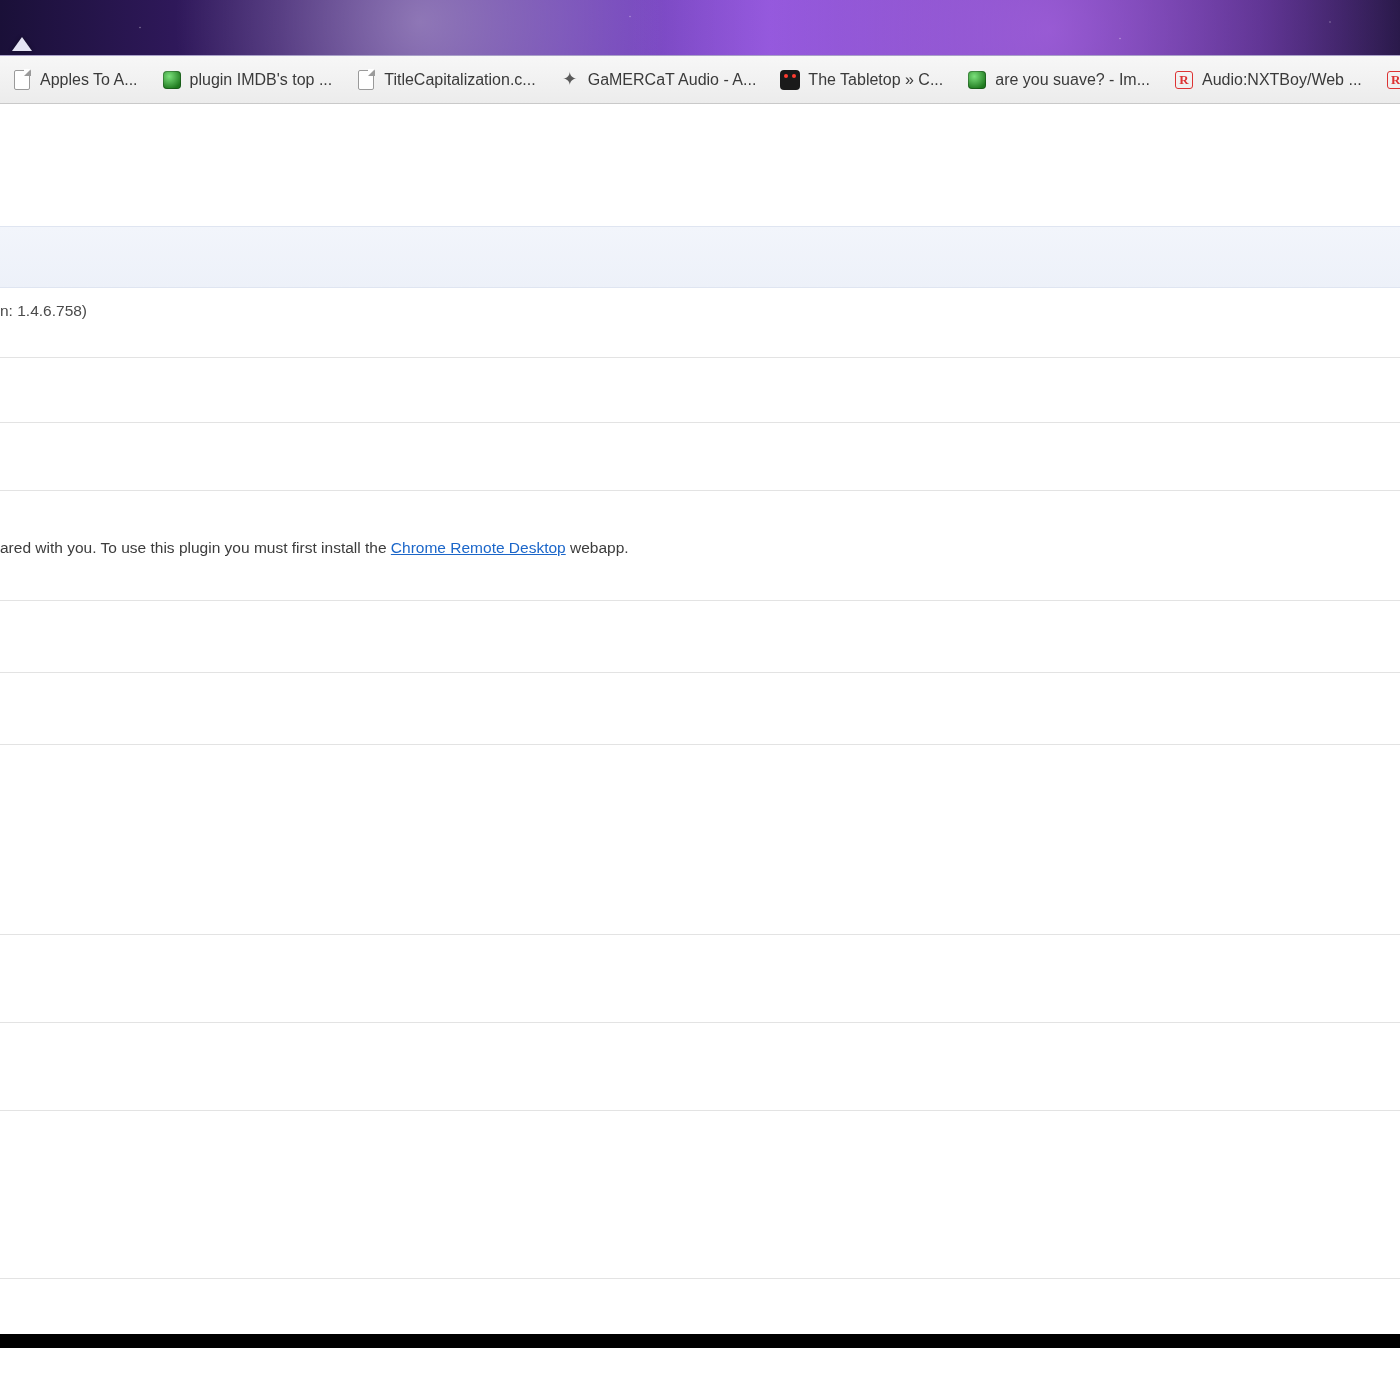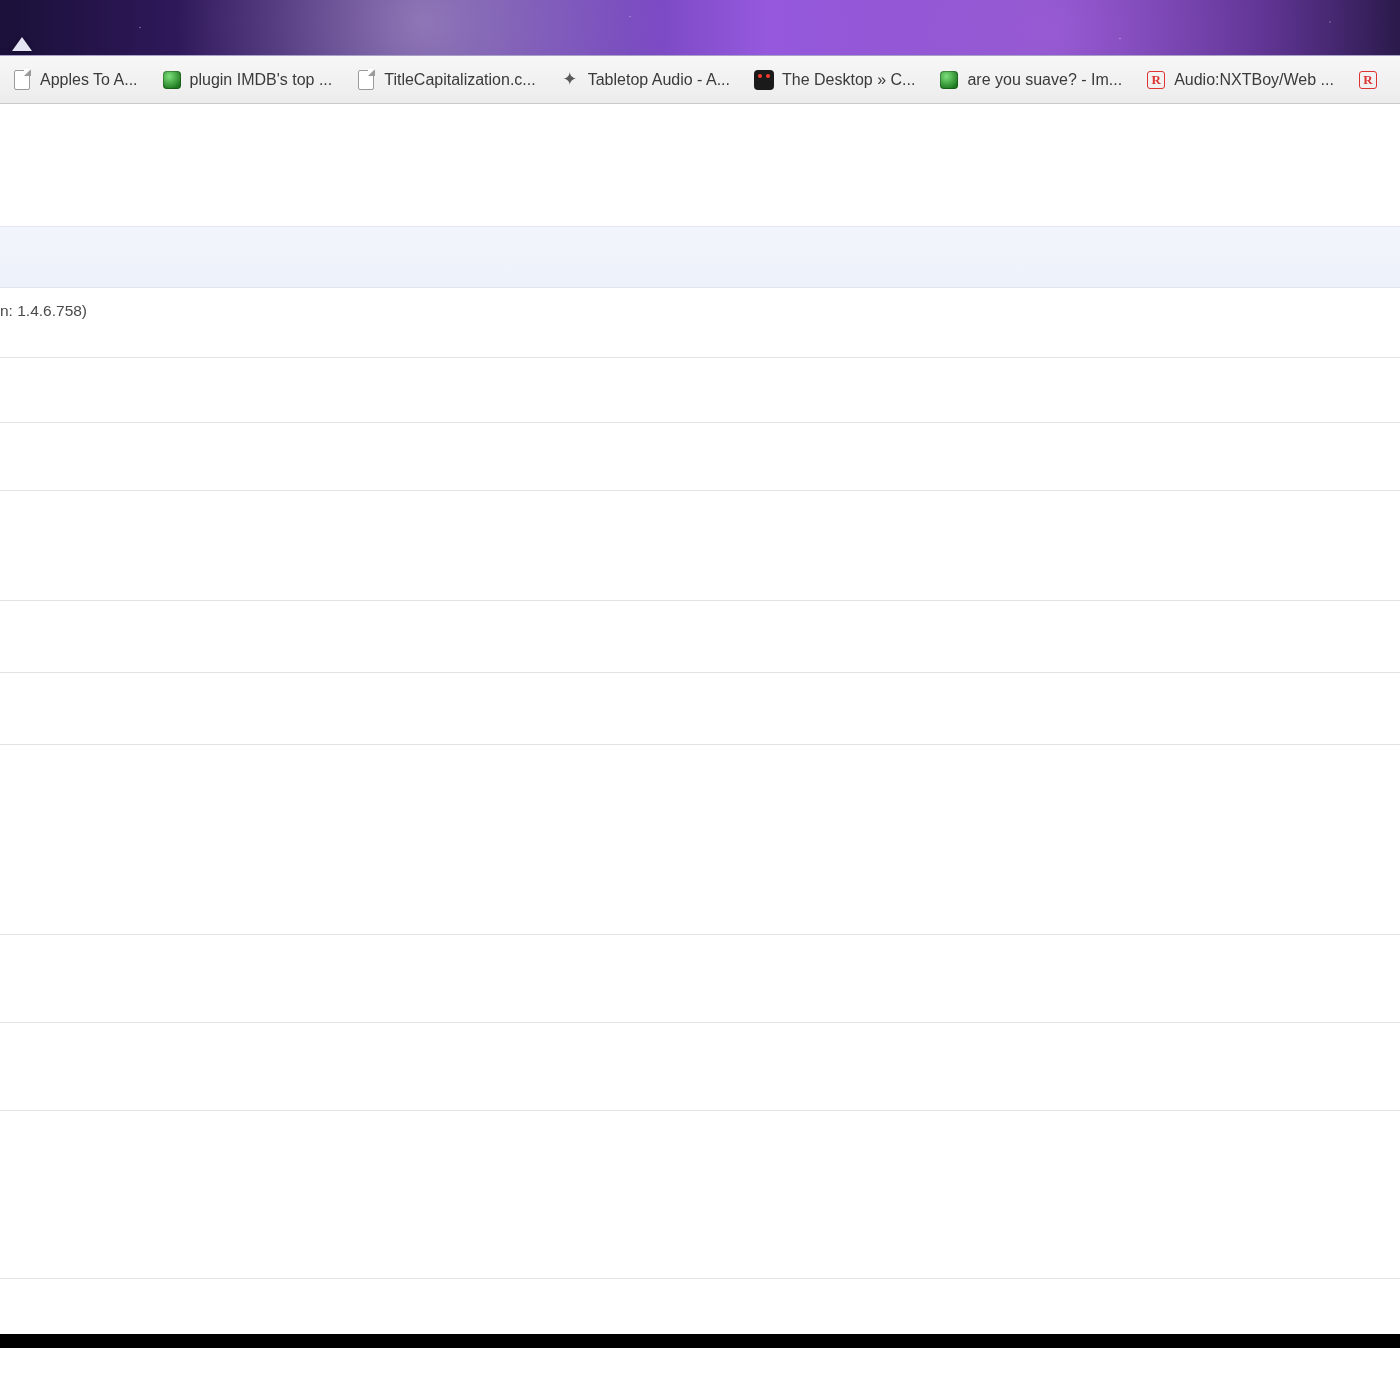--- a/index.html
+++ b/index.html
@@ -144,27 +144,27 @@
       <span class="label">plugin IMDB's top ...</span>
     </div>
     <div class="bm">
       <span class="favicon">
           <span class="fav-page"></span>
         </span>
       <span class="label">TitleCapitalization.c...</span>
     </div>
     <div class="bm">
       <span class="favicon fav-tabletop">✦</span>
-      <span class="label">Tabletop Audio - A...</span>
+      <span class="label">GaMERCaT Audio - A...</span>
     </div>
     <div class="bm">
       <span class="favicon">
           <span class="fav-cat"></span>
         </span>
-      <span class="label">The Desktop » C...</span>
+      <span class="label">The Tabletop » C...</span>
     </div>
     <div class="bm">
       <span class="favicon">
           <span class="fav-green"></span>
         </span>
       <span class="label">are you suave? - Im...</span>
     </div>
     <div class="bm">
       <span class="favicon">
           <span class="fav-r">R</span>
@@ -192,17 +192,20 @@
         <div class="row-sep" style="top: 496px;"></div>
         <div class="row-sep" style="top: 568px;"></div>
         <div class="row-sep" style="top: 640px;"></div>
         <div class="row-sep" style="top: 830px;"></div>
         <div class="row-sep" style="top: 918px;"></div>
         <div class="row-sep" style="top: 1006px;"></div>
         <div class="row-sep" style="top: 1174px;"></div>
         <div class="row-sep" style="top: 1252px;"></div>
       </div>
 
+    <div class="desc-block">
+      <span>ared with you. To use this plugin you must first install the </span><a href="#">Chrome Remote Desktop</a><span> webapp.</span>
+    </div>
 
     <div class="bottom-strip"></div>
   </div>
 
 </div>
 
 </body></html>

